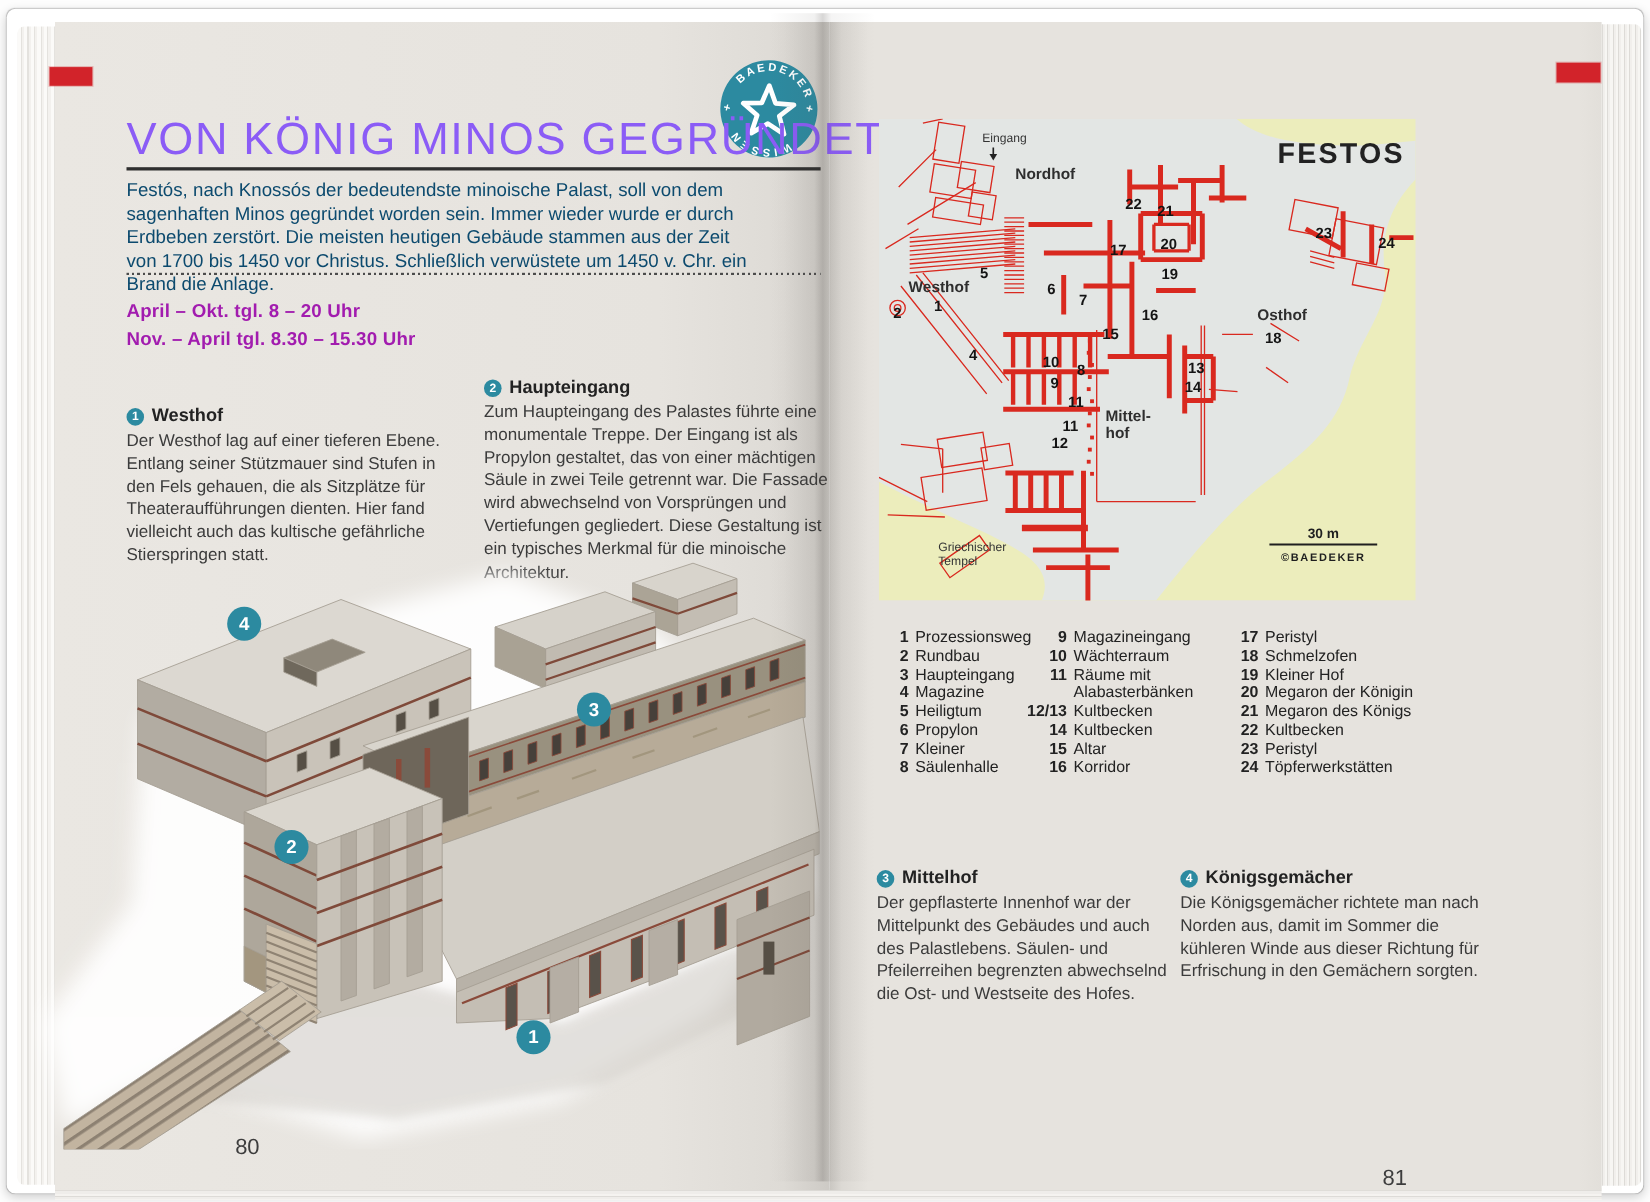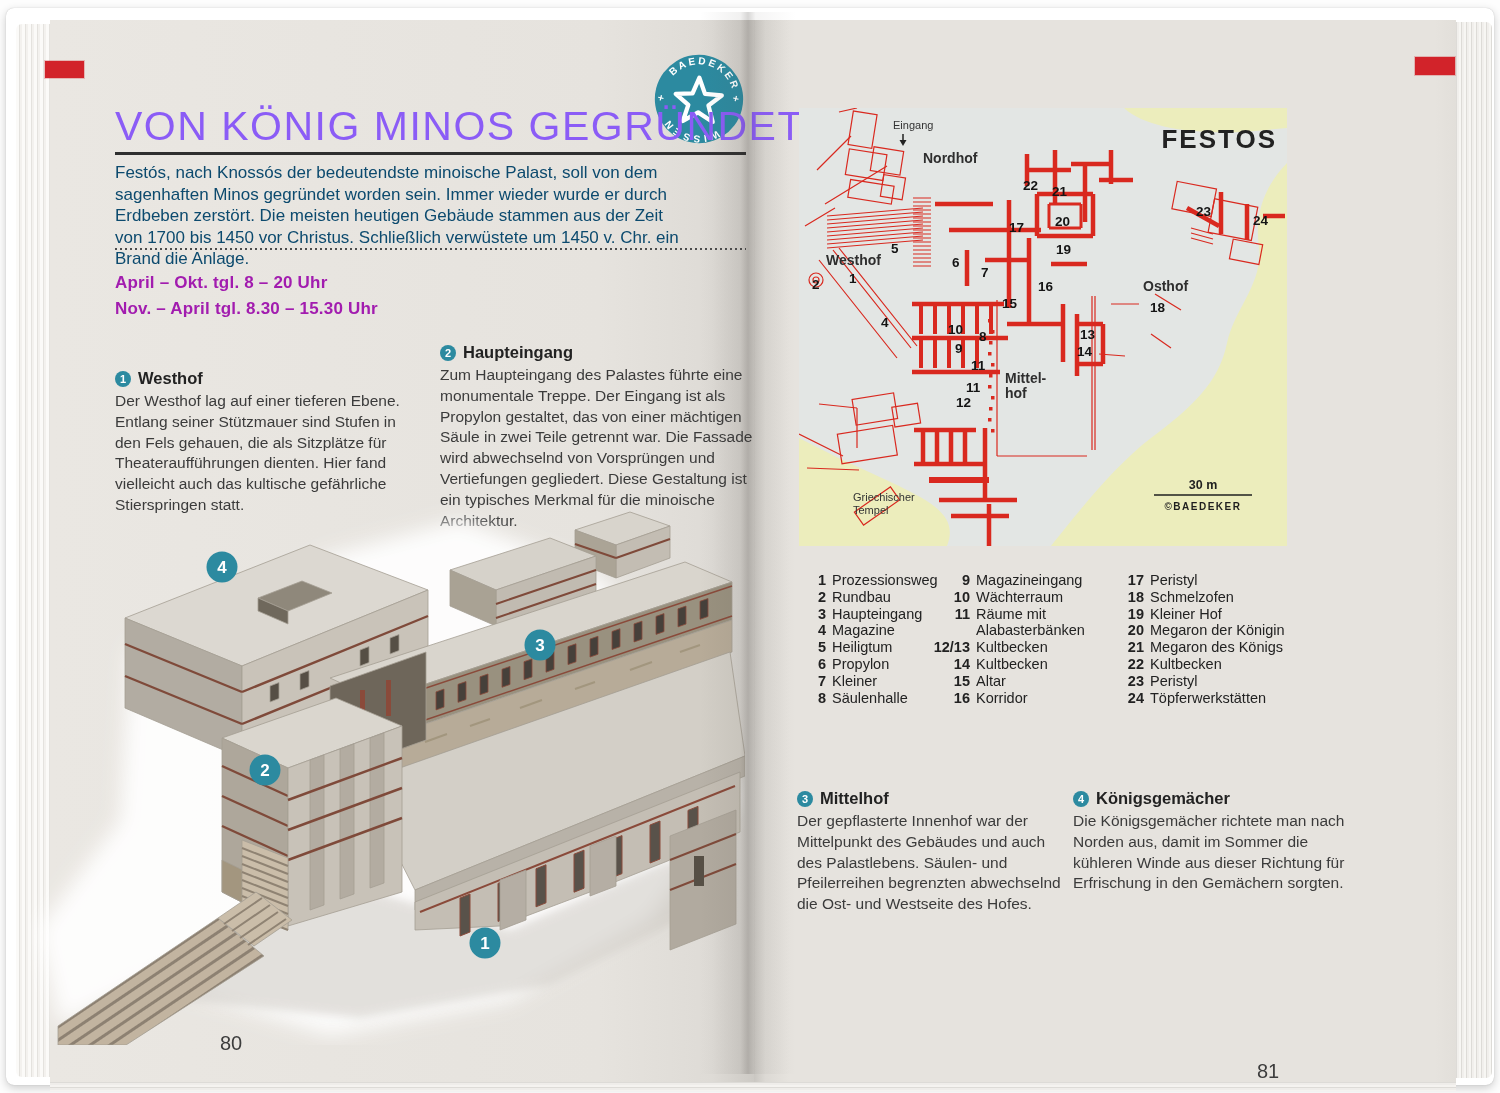--- a/index.html
+++ b/index.html
@@ -94,21 +94,21 @@
   #legend-col-1{left:926px;width:185px;}
   #legend-col-2{left:1120px;width:255px;}
   .lg-row{display:flex;align-items:flex-start;}
   .lg-num{font-weight:700;text-align:right;margin-right:6px;flex:0 0 auto;}
   #legend-col-0 .lg-num{width:14px;}
   #legend-col-1 .lg-num{width:44px;}
   #legend-col-2 .lg-num{width:24px;}
   .lg-lab{flex:1 1 auto;}
 
   .pagenum{position:absolute;width:44px;text-align:center;font-size:20px;font-weight:500;color:#3d3d3d;}
-  #pagenum-left{left:209px;top:1032px;}
+  #pagenum-left{left:192px;top:1032px;text-align:right;}
   #pagenum-right{left:1246px;top:1060px;}
 
   .badge{position:absolute;left:651px;top:51px;width:96px;height:96px;}
 </style>
 </head>
 <body>
 
 <div class="book">
   <div class="stack-left"></div>
   <div class="stack-right"></div>

